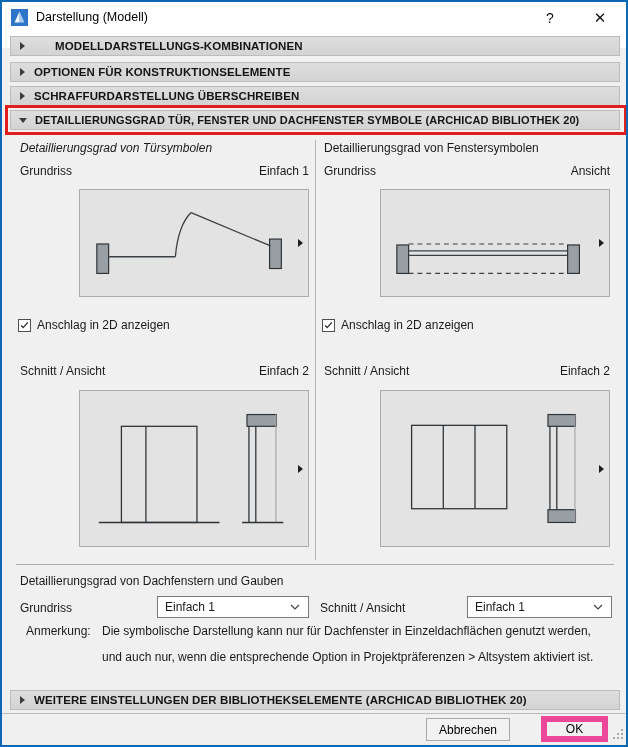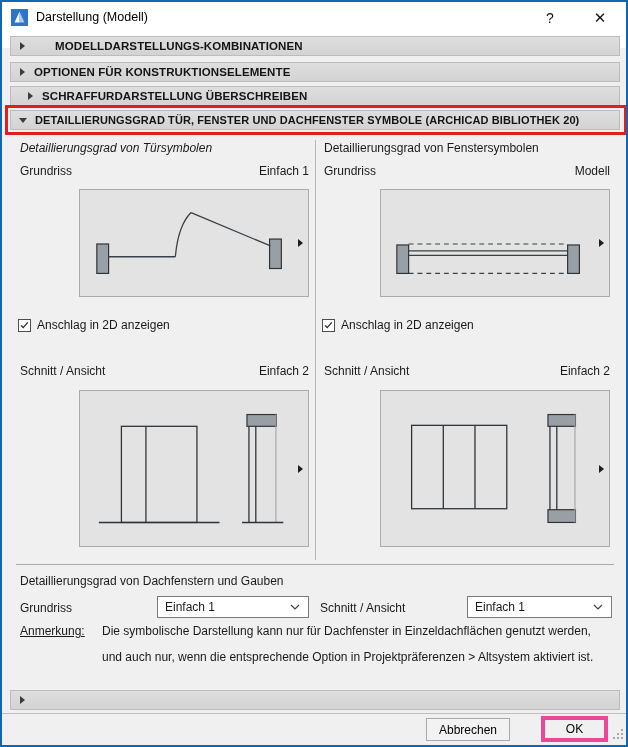--- a/index.html
+++ b/index.html
@@ -44,21 +44,21 @@
   .hline { position:absolute; height:1px; background:#aaaaaa; }
   
   .dropdown { position:absolute; height:22px; background:#fff; border:1px solid #7a7a7a;
     display:flex; align-items:center; cursor:default; }
   .dropdown .dd-text { margin-left:7px; flex:1; }
   .dropdown .dd-chevron { margin-right:8px; display:flex; }
   
   .btn { position:absolute; display:flex; align-items:center; justify-content:center;
     font-family:"Liberation Sans", sans-serif; font-size:12px; color:#000; cursor:default; }
   .btn-cancel { left:424px; top:716px; width:84px; height:23px; background:#f2f2f2; border:1px solid #a9a9a9; }
-  .btn-ok { left:539px; top:714px; width:67px; height:26px; background:#f0f0f0; border:4px solid #ec4899; }
+  .btn-ok { left:539px; top:714px; width:67px; height:26px; background:#f0f0f0; border:6px solid #ec4899; }
   .grip { position:absolute; right:2px; bottom:2px; }
   .note-line { position:absolute; white-space:nowrap; }
 </style>
 </head>
 <body>
 
 <div class="window">
 
   <div class="titlebar">
     <span class="app-icon">
@@ -74,21 +74,21 @@
   </div>
 
   <div class="sec" style="top:34px;gap:21px;">
     <span class="tri-right"></span>
     <span class="sec-label">MODELLDARSTELLUNGS-KOMBINATIONEN</span>
   </div>
   <div class="sec" style="top:60px;">
     <span class="tri-right"></span>
     <span class="sec-label">OPTIONEN FÜR KONSTRUKTIONSELEMENTE</span>
   </div>
-  <div class="sec" style="top:84px;padding-left:8px;">
+  <div class="sec" style="top:84px;">
     <span class="tri-right"></span>
     <span class="sec-label">SCHRAFFURDARSTELLUNG ÜBERSCHREIBEN</span>
   </div>
 
   <div class="sec" style="top:108px;">
     <span class="tri-down"></span>
     <span class="sec-label" style="margin-left:8px; font-size:11px;">DETAILLIERUNGSGRAD TÜR, FENSTER UND DACHFENSTER SYMBOLE (ARCHICAD BIBLIOTHEK 20)</span>
   </div>
   <div class="red-box"></div>
 
@@ -134,21 +134,21 @@
       <path d="M198.5,24 V134" stroke="#a8a8a8" stroke-width="1.2" fill="none"></path>
       <path d="M164,134 H206" stroke="#2e3338" stroke-width="1.5" fill="none"></path>
     </svg>
     <span class="flyout-arrow"></span>
   </div>
 
   <div class="panel-title" style="left:322px; top:139px;">Detaillierungsgrad von Fenstersymbolen</div>
 
   <div class="row2" style="left:322px; top:162px; width:286px;">
     <span>Grundriss</span>
-    <span>Modell</span>
+    <span>Ansicht</span>
   </div>
 
   <div class="preview" style="left:378px; top:187px; width:230px; height:108px;">
     <svg viewBox="0 0 230 108">
       <path d="M27,55 H189" stroke="#3a4045" stroke-width="1.2" stroke-dasharray="5,4" fill="none"></path>
       <path d="M27,85 H189" stroke="#3a4045" stroke-width="1.2" stroke-dasharray="5,4" fill="none"></path>
       <path d="M27,62 H189" stroke="#3a4045" stroke-width="1.3" fill="none"></path>
       <path d="M27,66.5 H189" stroke="#3a4045" stroke-width="1.3" fill="none"></path>
       <rect x="15" y="56" width="12" height="29" fill="#98a0a5" stroke="#2e3338" stroke-width="1.2"></rect>
       <rect x="189" y="56" width="12" height="29" fill="#98a0a5" stroke="#2e3338" stroke-width="1.2"></rect>
@@ -200,26 +200,27 @@
   <div class="panel-title" style="left:318px; top:599px;">Schnitt / Ansicht</div>
   <div class="dropdown" style="left:465px; top:594px; width:145px;">
     <span class="dd-text">Einfach 1</span>
     <span class="dd-chevron">
       <svg width="10" height="6" viewBox="0 0 10 6">
           <path d="M1,1 L5,5 L9,1" stroke="#444" stroke-width="1.2" fill="none"></path>
         </svg>
     </span>
   </div>
 
-  <div class="note-line" style="left:18px; top:622px;text-decoration:underline;">Anmerkung:</div>
+  <div class="note-line" style="left:24px; top:622px;">Anmerkung:</div>
   <div class="note-line" style="left:100px; top:622px;">Die symbolische Darstellung kann nur für Dachfenster in Einzeldachflächen genutzt werden,</div>
   <div class="note-line" style="left:100px; top:648px;">und auch nur, wenn die entsprechende Option in Projektpräferenzen &gt; Altsystem aktiviert ist.</div>
 
   <div class="sec" style="top:688px;">
     <span class="tri-right"></span>
+    <span class="sec-label">WEITERE EINSTELLUNGEN DER BIBLIOTHEKSELEMENTE (ARCHICAD BIBLIOTHEK 20)</span>
   </div>
 
   <div class="hline" style="left:0; top:711px; width:628px; background:#bdbdbd;"></div>
 
   <button class="btn btn-cancel">Abbrechen</button>
   <button class="btn btn-ok">OK</button>
 
   <span class="grip">
     <svg width="12" height="12">
       <g fill="#aaaaaa">

